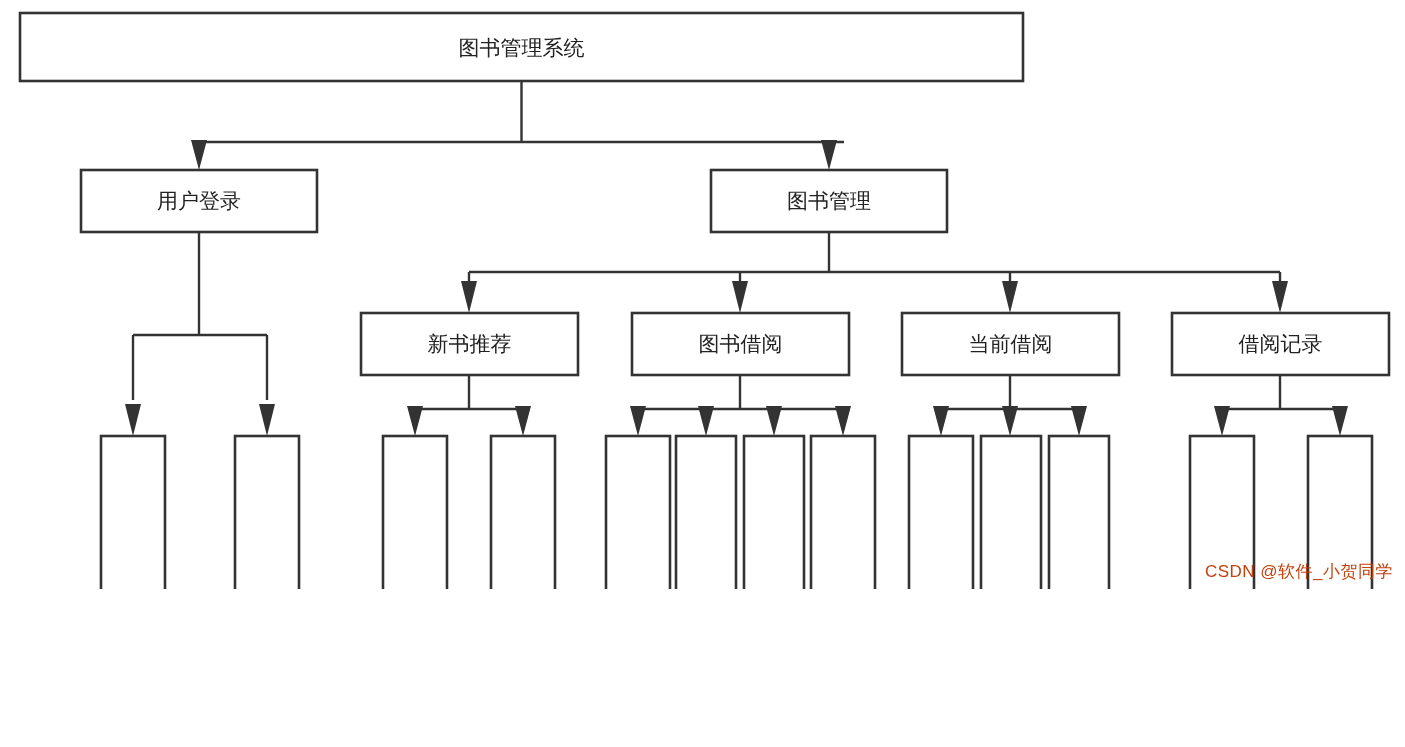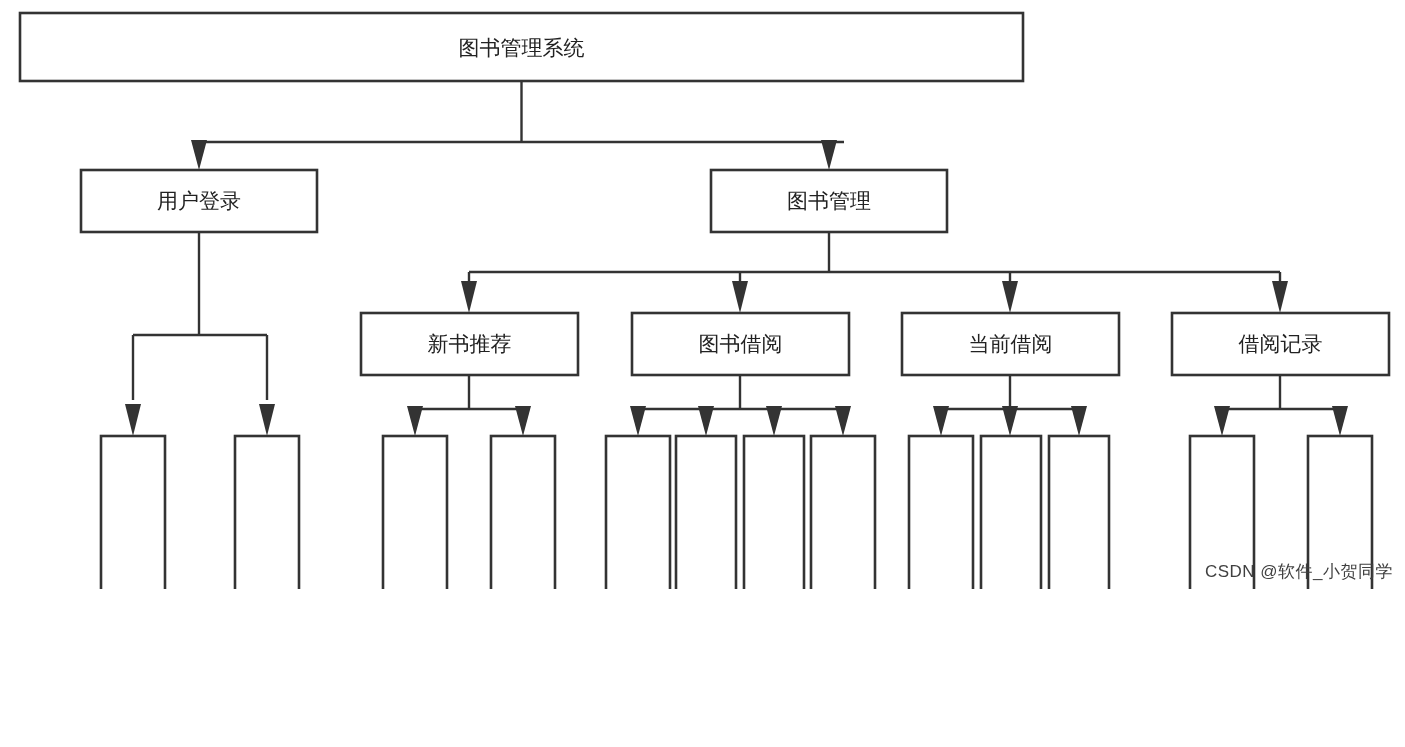--- a/index.html
+++ b/index.html
@@ -64,21 +64,21 @@
     white-space: nowrap;
     pointer-events: none;
     user-select: none;
   }
   .watermark {
     position: absolute;
     right: 12px;
     bottom: 6px;
     font-family: "Liberation Sans", "DejaVu Sans", sans-serif;
     font-size: 17px;
-    color: #404040;
+    color: #c2410c;
     letter-spacing: 0.5px;
     white-space: nowrap;
     user-select: none;
   }
 </style>
 </head>
 <body>
 
 <div id="diagram-root">
 

